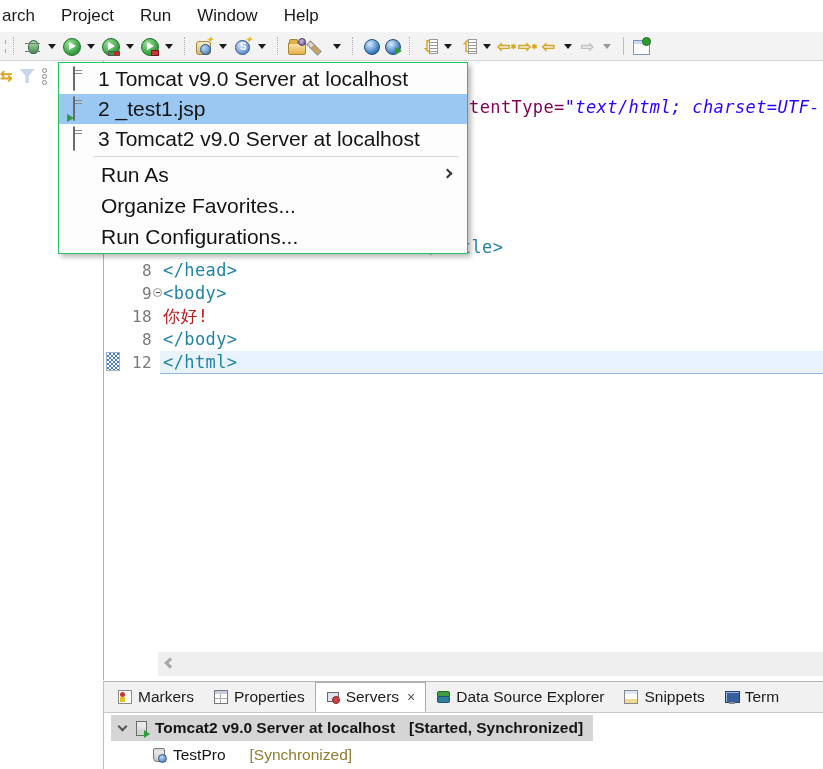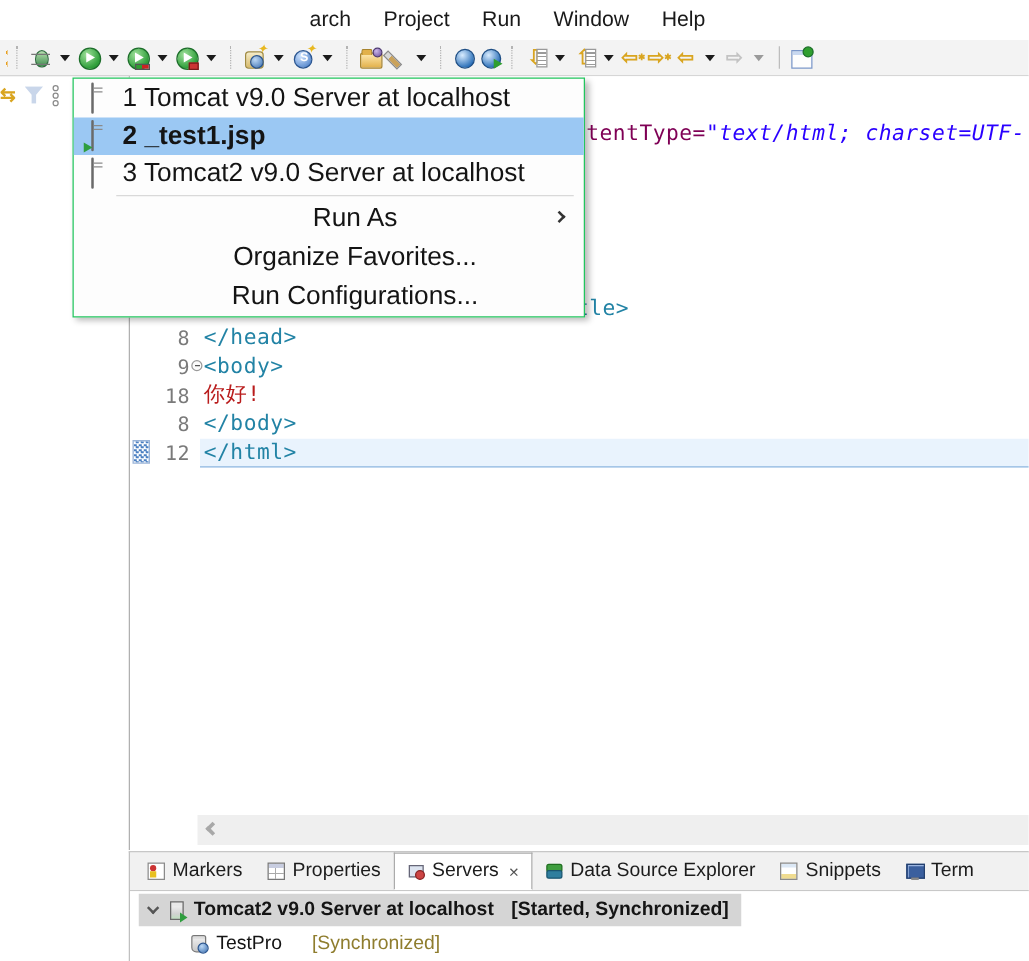--- a/index.html
+++ b/index.html
@@ -3,21 +3,21 @@
 <meta charset="utf-8">
 <style>
   * { margin:0; padding:0; box-sizing:border-box; }
   html,body { width:823px; height:769px; overflow:hidden; background:#fff;
               font-family:"Liberation Sans", sans-serif; }
   .abs { position:absolute; }
   #stage { position:relative; width:823px; height:769px; background:#fff; }
 
   
   .menubar { left:0; top:0; width:823px; height:32px; background:#fff;
-             display:flex; align-items:center; font-size:17px; color:#191919;justify-content:center; }
+             display:flex; align-items:center; font-size:17px; color:#191919; }
   .menubar .mitem { padding:4px 13px; cursor:default; }
   .menubar .mitem:first-child { padding-left:2px; }
 
   
   .toolbar { left:0; top:32px; width:823px; height:29px; background:#f3f3f3;
              border-bottom:1px solid #d6d6d6; display:flex; align-items:center; gap:2px; }
   .tbsep { width:5px; height:18px; border-left:1px dotted #b4b4b4; margin:0 3px 0 5px; }
   .tbbar { width:1px; height:18px; background:#bdbdbd; margin:0 6px; }
   .caret { width:0; height:0; border-left:4px solid transparent; border-right:4px solid transparent;
            border-top:5px solid #1b1b1b; margin:0 4px; }
@@ -117,25 +117,25 @@
   .hscroll { left:158px; top:652px; width:665px; height:24px; background:#efefef; }
   .hs-chev { position:absolute; left:8px; top:7px; width:8px; height:8px;
             border-left:3px solid #a8a8a8; border-bottom:3px solid #a8a8a8;
             transform:rotate(45deg); }
 
   
   .run-menu { left:58px; top:62px; width:410px; background:#fdfdfd; border:1px solid #22c55e;
               box-shadow:3px 3px 5px rgba(0,0,0,0.28); z-index:50; font-size:21px;
               color:#141414; padding:1px 0; }
   .run-menu .item { height:30px; display:flex; align-items:center; padding-left:14px; }
-  .run-menu .item.sel { background:#9bc8f3;font-weight:bold; }
+  .run-menu .item.sel { background:#9bc8f3; }
   .run-menu .item .txt { margin-left:14px; }
   .run-menu .sep { height:1px; background:#d9d9d9; margin:2px 8px 2px 34px; }
   .run-menu .action { height:31px; display:flex; align-items:center; padding-left:42px;
-                      position:relative;justify-content:center; }
+                      position:relative; }
   .sub-chev { position:absolute; right:16px; top:11px; width:7px; height:7px;
             border-right:2px solid #333; border-top:2px solid #333; transform:rotate(45deg); }
   .mi-server { position:relative; width:11px; height:15px; flex:0 0 11px;
             background:linear-gradient(#fafafa,#d2d2d2 70%,#bfe0bf);
             border:1px solid #6a6a6a; border-radius:1px;
             box-shadow:inset 0 3px 0 #e8e8e8, inset 0 -3px 0 #cfe8cf; }
   .mi-server::after { content:""; position:absolute; left:1px; top:3px; width:7px; height:1px;
             background:#8a8a8a; box-shadow:0 3px 0 #8a8a8a; }
   .runov { position:absolute; left:-7px; bottom:-2px; width:0; height:0;
             border-left:7px solid #2f9e3f; border-top:4px solid transparent;

